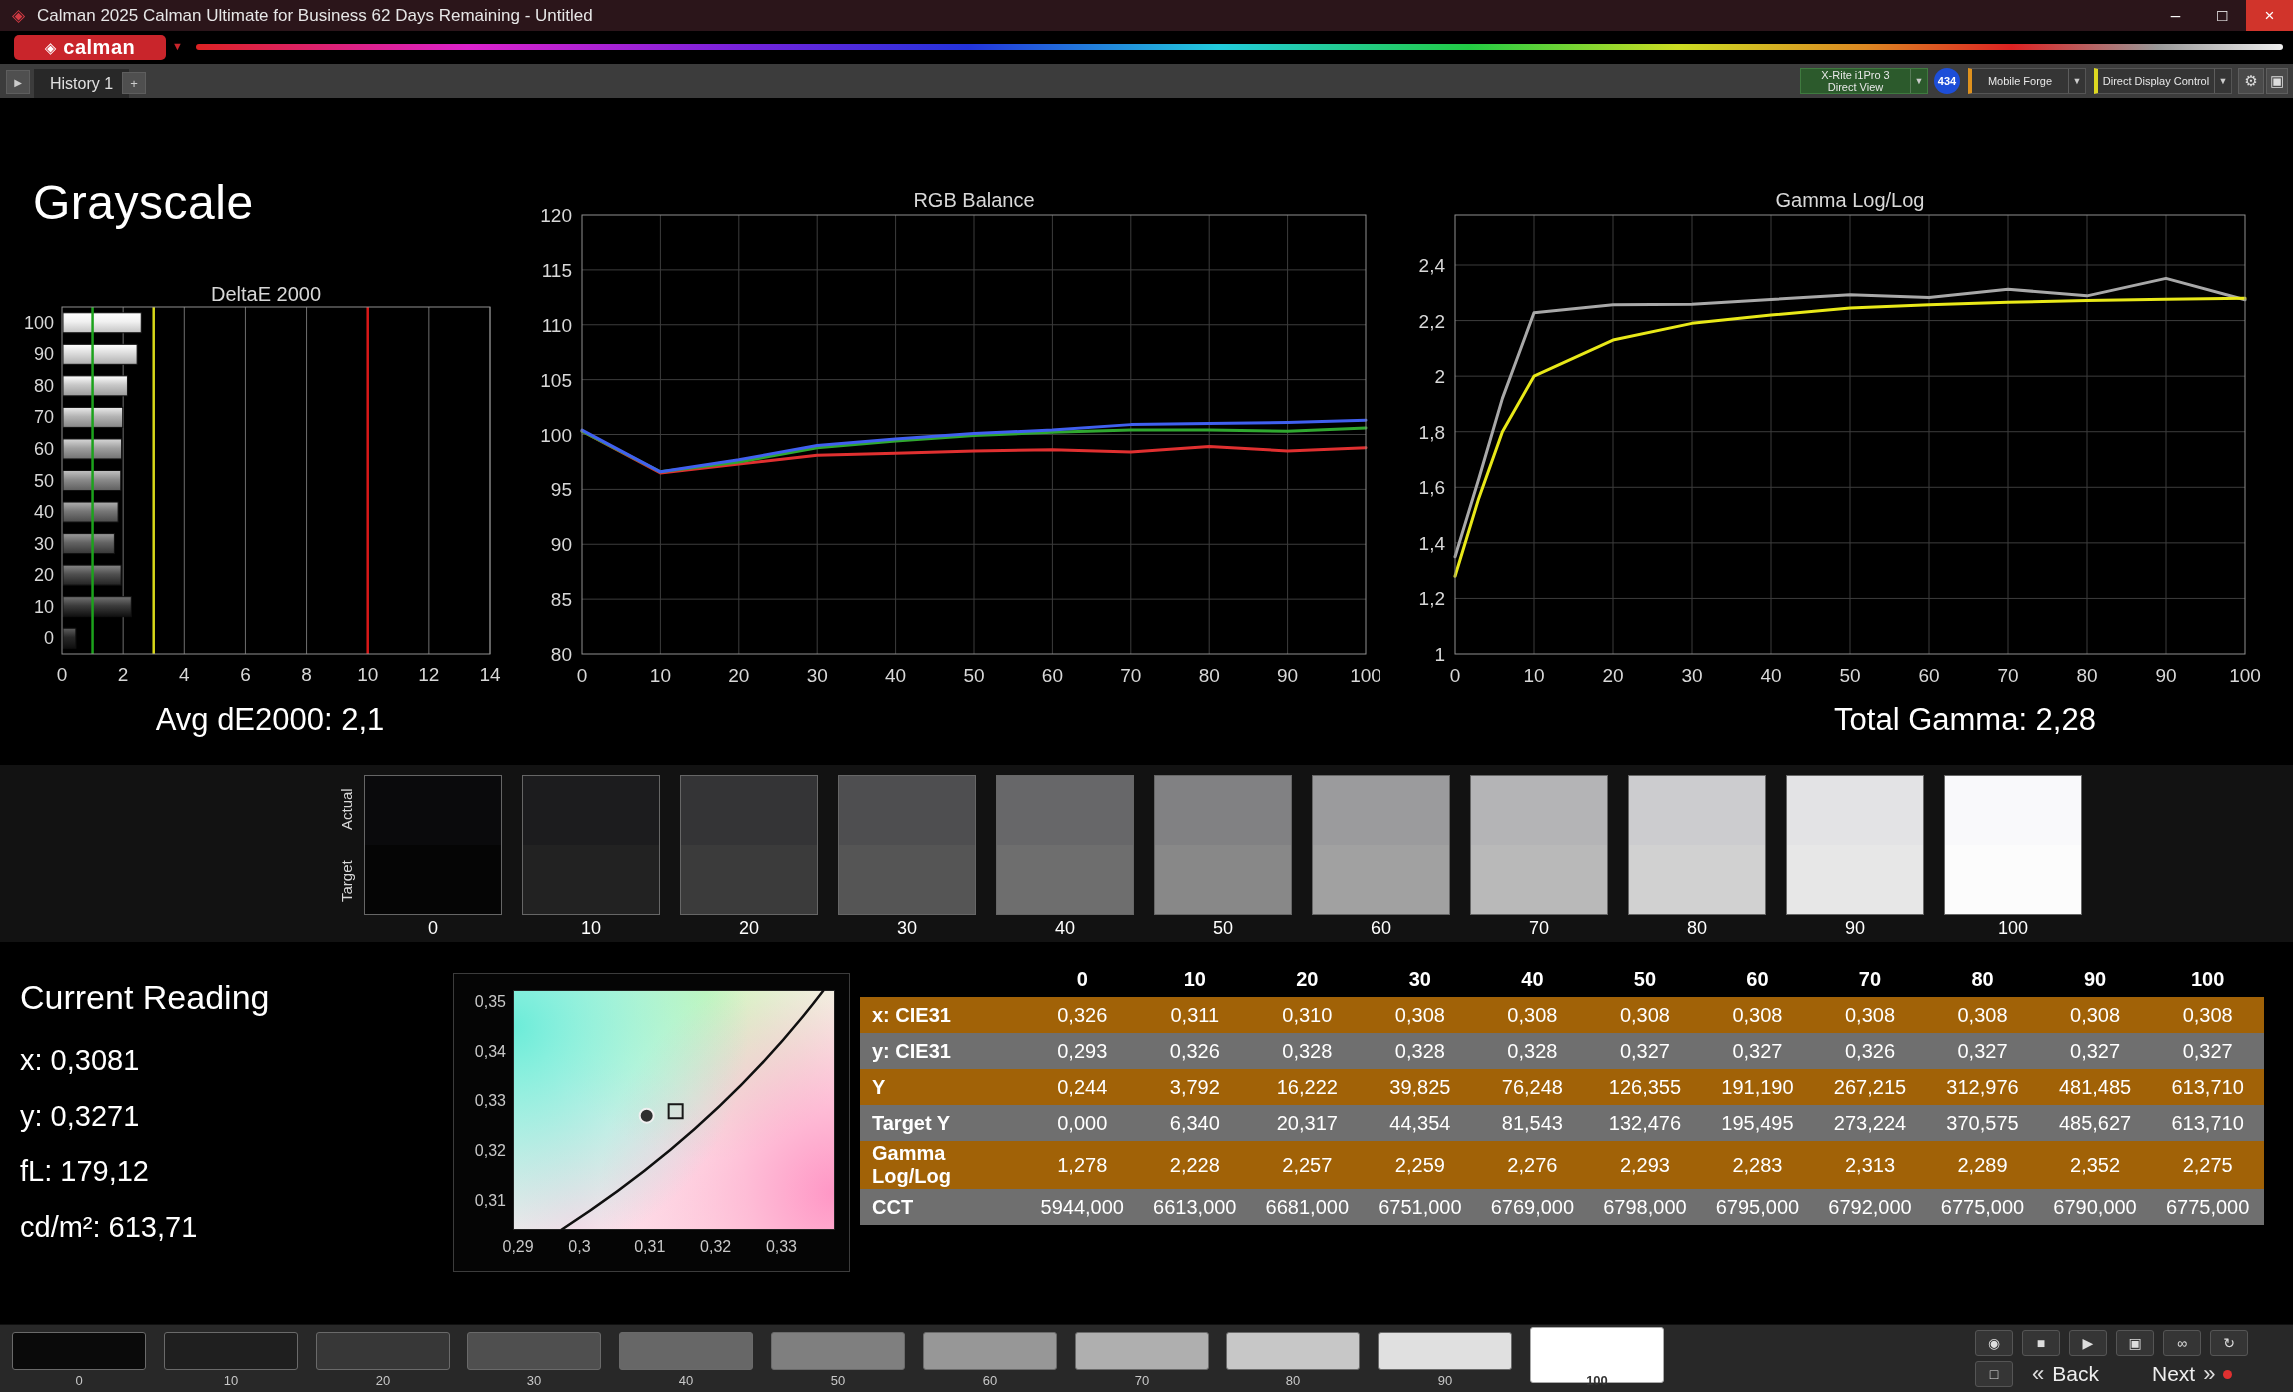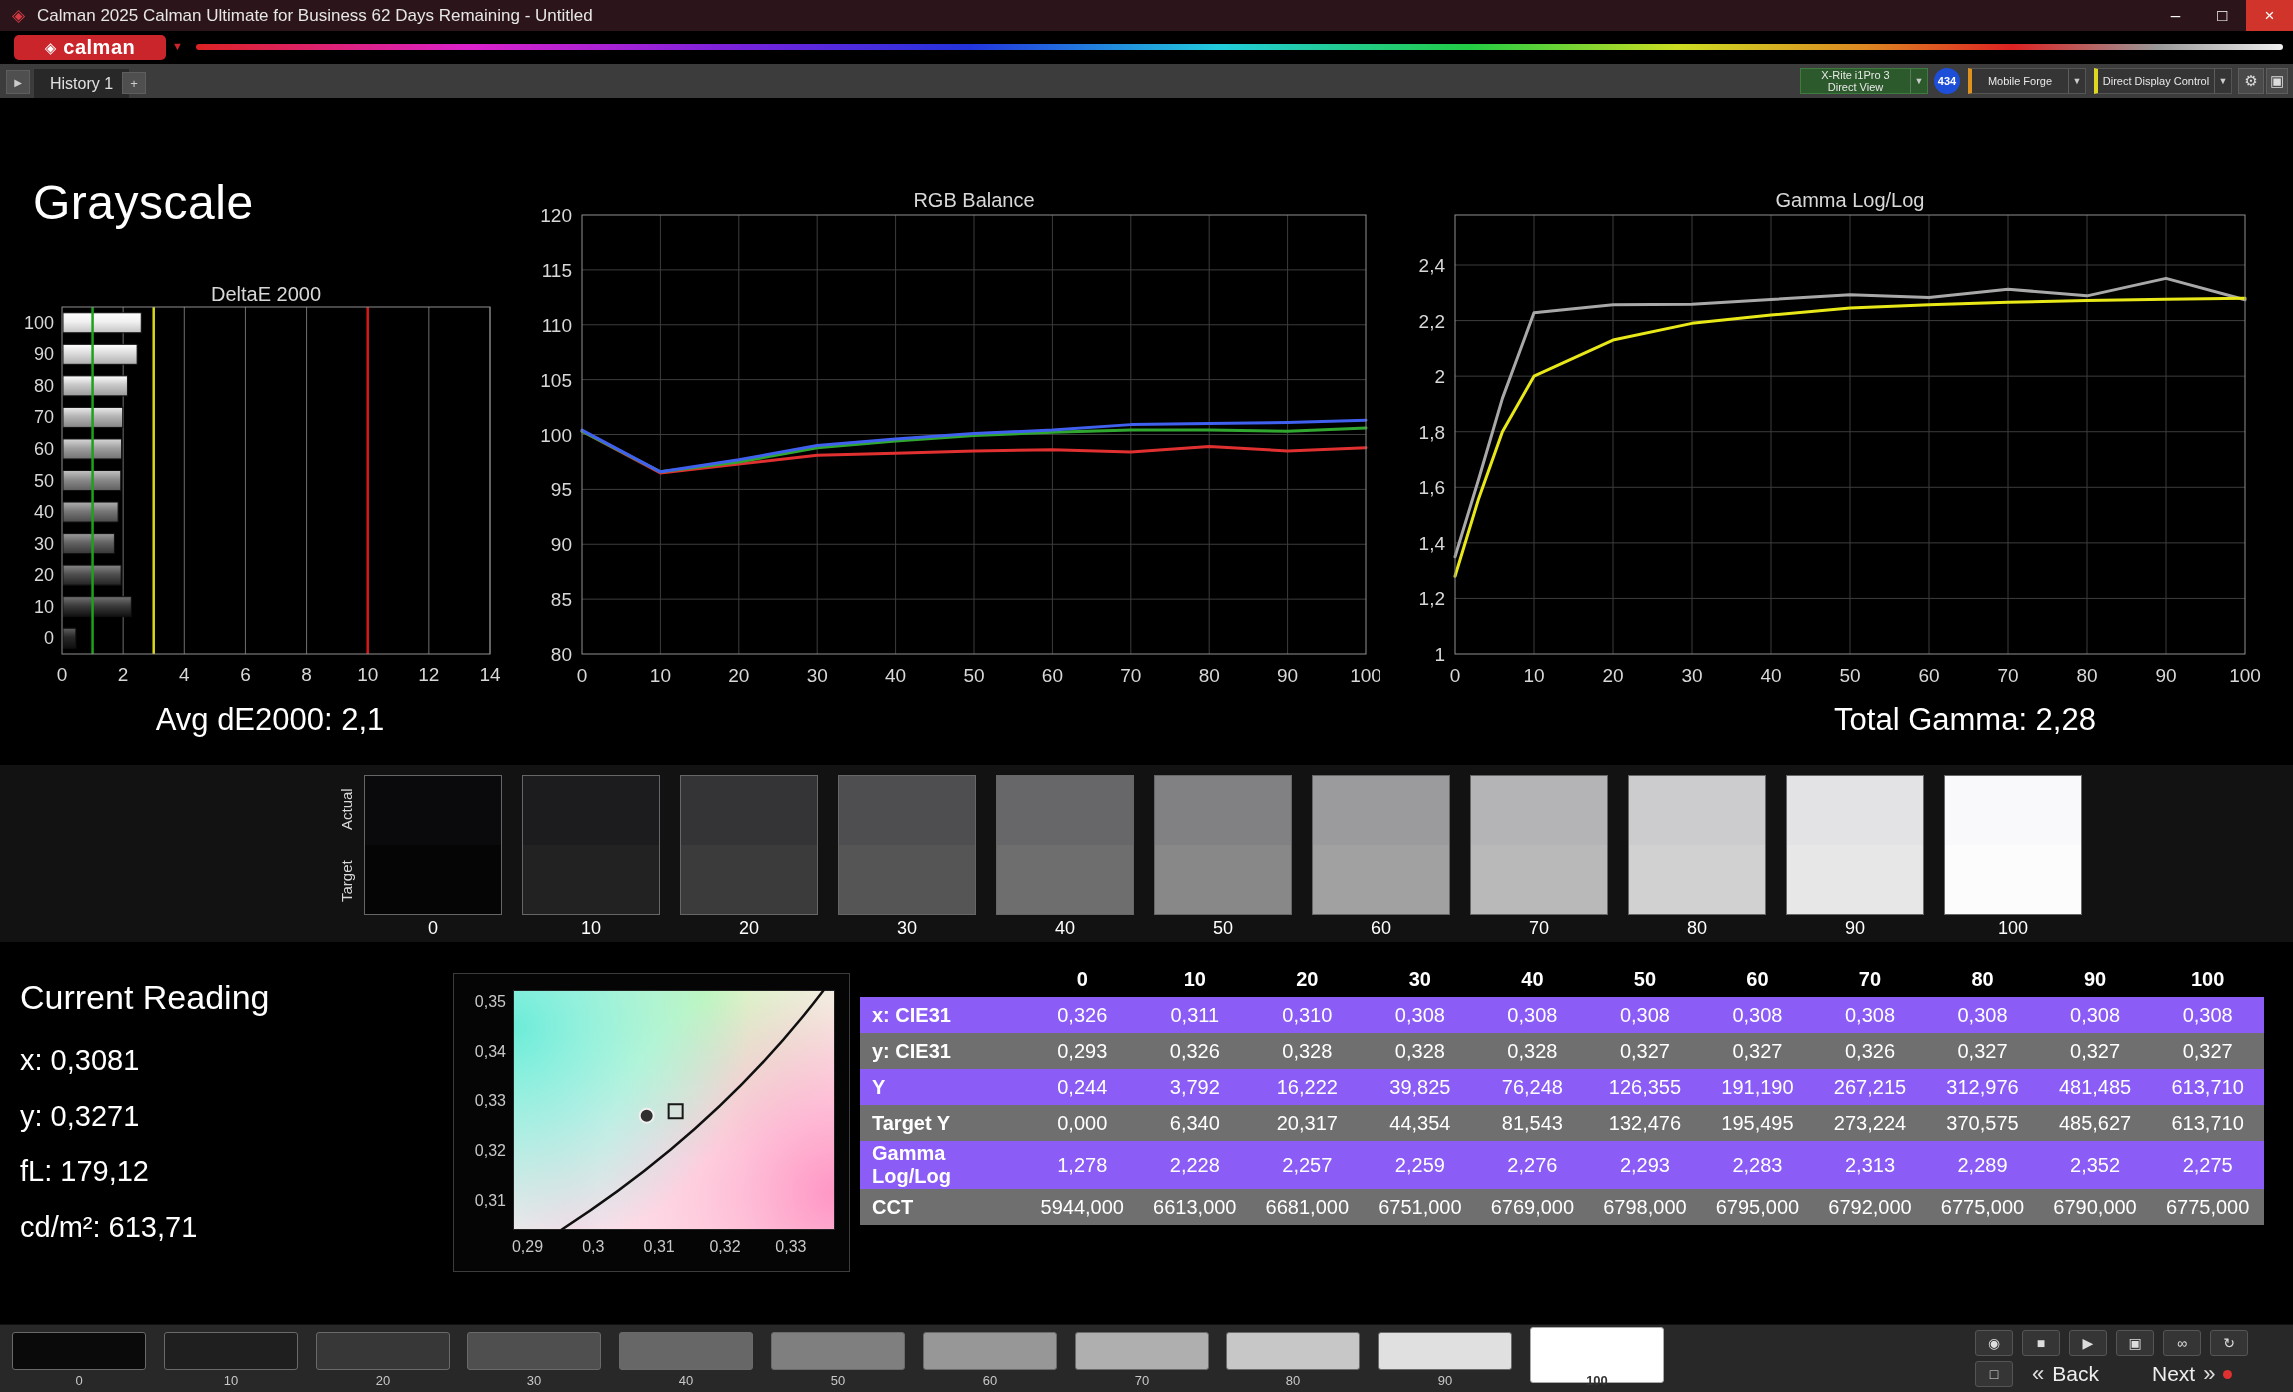--- a/index.html
+++ b/index.html
@@ -86,29 +86,29 @@
   .cie-box{position:absolute;left:453px;top:973px;width:395px;height:297px;border:1px solid #3c3c3c;background:#050505;}
   .cie-plot{position:absolute;left:59px;top:16px;width:322px;height:240px;border:1px solid #222;box-sizing:border-box;
      background:
        radial-gradient(circle at 0% 15%, rgba(100,235,215,.95), rgba(100,235,215,0) 62%),
        radial-gradient(circle at 100% 85%, rgba(255,145,195,.95), rgba(255,145,195,0) 62%),
        radial-gradient(circle at 20% 100%, rgba(255,190,225,.55), rgba(255,190,225,0) 50%),
        radial-gradient(circle at 60% 0%, rgba(190,245,170,.75), rgba(190,245,170,0) 55%),
        #fdfdf2;}
   .cie-overlay{position:absolute;left:59px;top:16px;}
   .cie-ylabel{position:absolute;left:8px;width:44px;text-align:right;font-size:16px;color:#c8c8c8;}
-  .cie-xlabel{position:absolute;top:264px;width:50px;text-align:center;font-size:16px;color:#c8c8c8;}
+  .cie-xlabel{position:absolute;top:264px;width:50px;font-size:16px;color:#c8c8c8;}
 
   
   .reading-table{position:absolute;left:860px;top:962px;width:1404px;border-collapse:collapse;
                  table-layout:fixed;color:#fff;font-size:20px;}
   .reading-table thead th{height:33px;font-weight:bold;background:#000;text-align:center;}
   .reading-table thead th:first-child{width:164px;}
   .reading-table tbody tr{height:36px;}
-  .reading-table .row-dark{background:#8b5cf6;}
+  .reading-table .row-dark{background:#a16207;}
   .reading-table .row-light{background:#6f6f6f;}
   .reading-table tbody th.rowlabel{text-align:left;padding-left:12px;font-weight:bold;}
   .reading-table td{text-align:center;}
 
   
   .bottom-bar{position:absolute;left:0;top:1324px;width:2293px;height:68px;background:#282828;border-top:1px solid #101010;box-sizing:border-box;}
   .level-btn{position:absolute;top:7px;width:134px;height:38px;border:1px solid #6a6a6a;border-radius:3px;box-sizing:border-box;}
   .level-btn.selected{top:2px;height:56px;border-color:#aaa;}
   .level-label{position:absolute;top:48px;width:134px;text-align:center;font-size:13px;color:#c8c8c8;z-index:2;}
   .level-label.selected-label{color:#333;font-weight:bold;}

